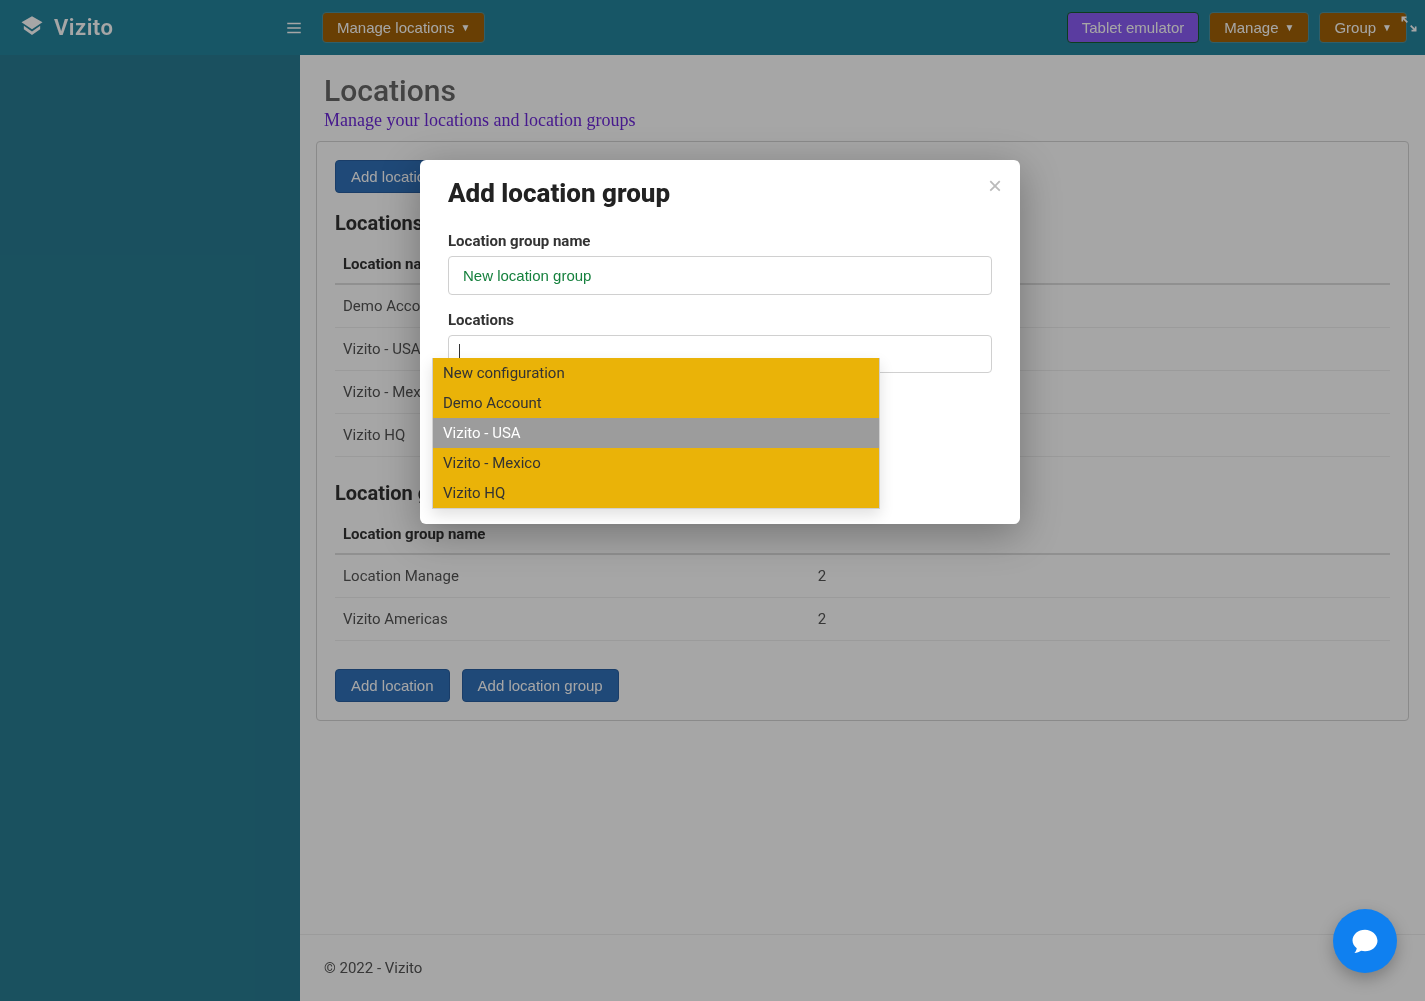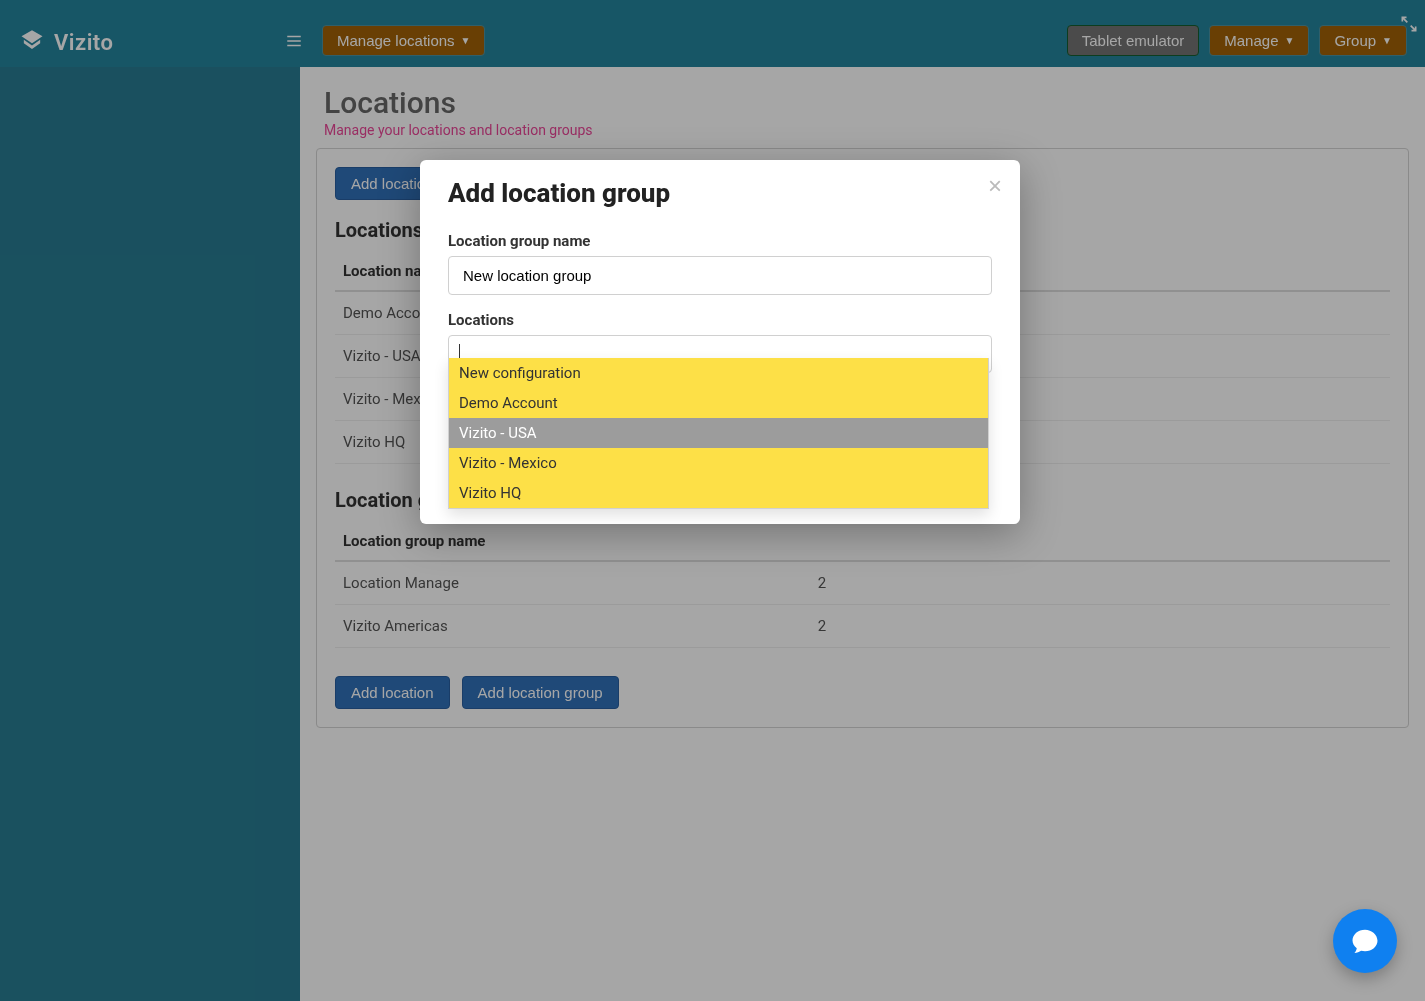--- a/index.html
+++ b/index.html
@@ -11,24 +11,24 @@
     background: #fff;
     width: 1425px;
     height: 1001px;
     overflow: hidden;
     position: relative;
   }
 
   
   .navbar {
     background: #24849d;
-    height: 67px;
+    height: 55px;
     color: #fff;
     display: flex;
-    align-items: flex-end;
+    align-items: center;
     padding: 11px 18px;
   }
   .logo {
     display: flex;
     align-items: center;
     gap: 8px;
     font-size: 22px;
     font-weight: 600;
     letter-spacing: .5px;
     width: 262px;
@@ -49,42 +49,42 @@
     background: #a16207;
     color: #fff;
     border: 1px solid #4b93a4;
     border-radius: 4px;
     padding: 6px 14px;
     font-size: 15px;
     cursor: pointer;
     white-space: nowrap;
   }
   .btn .caret { margin-left: 6px; font-size: 10px; }
-  .btn-green { background: #737373; border-color: #155f30; }
+  .btn-green { background: #8b5cf6; border-color: #155f30; }
 
   
   .layout { display: flex; height: calc(100% - 55px); }
   .sidebar {
     width: 300px;
     background: #287c92;
   }
 
   
   .main {
     flex: 1;
     display: flex;
     flex-direction: column;
     background: #fff;
     min-width: 0;
   }
   .page-header {
     padding: 18px 24px 10px 24px;
   }
   .page-title { font-size: 30px; font-weight: 500; color: #686868; }
-  .page-subtitle { font-size: 14px; color: #ec4899; margin-top: 2px; }
+  .page-subtitle { font-size: 18px; color: #6d28d9; margin-top: 2px; font-family: Liberation Serif, serif; }
 
   .panel-wrap { padding: 0 16px 16px 16px; flex: 1; }
   .panel {
     border: 1px solid #d4d4d4;
     border-radius: 4px;
     padding: 18px;
     min-height: 490px;
     background: #fff;
   }
 
@@ -159,44 +159,44 @@
     line-height: 1;
   }
   .modal-body { padding: 4px 28px 28px 28px; }
   .form-label { font-weight: 700; font-size: 15px; color: #333; margin: 10px 0 6px 0; display: block; }
   .form-input {
     width: 100%;
     border: 1px solid #d0d0d0;
     border-radius: 4px;
     padding: 10px 14px;
     font-size: 15px;
-    color: #000000;
+    color: #15803d;
     outline: none;
   }
   .multi-select {
     width: 100%;
     border: 1px solid #d0d0d0;
     border-radius: 4px;
     padding: 6px 10px;
     min-height: 38px;
     display: flex;
     align-items: center;
   }
   .multi-select .cursor {
     width: 1px; height: 20px;
     border-left: 1px solid #333;
   }
   .dropdown {
     position: absolute;
-    left: 28px;
+    left: 12px;
     top: 198px;
-    width: 541px;
+    width: 448px;
     border: 1px solid #d0d0d0;
     border-top: none;
-    background: #fde047;
+    background: #eab308;
     z-index: 70;
     box-shadow: 0 6px 14px rgba(0,0,0,.12);
   }
   .dropdown-item {
     padding: 6px 10px;
     font-size: 15px;
     color: #333;
     cursor: pointer;
   }
   .dropdown-item.highlight {
@@ -339,20 +339,21 @@
             <span>Add location</span>
           </button>
           <button class="btn-primary">
             <span>Add location group</span>
           </button>
         </div>
 
       </div>
     </div>
 
+    <div class="footer">© 2022 - Vizito</div>
   </div>
 </div>
 
 <div class="overlay"></div>
 
 <div class="modal">
   <div class="modal-header">
     <div class="modal-title">Add location group</div>
     <button class="modal-close">
       <span>×</span>

